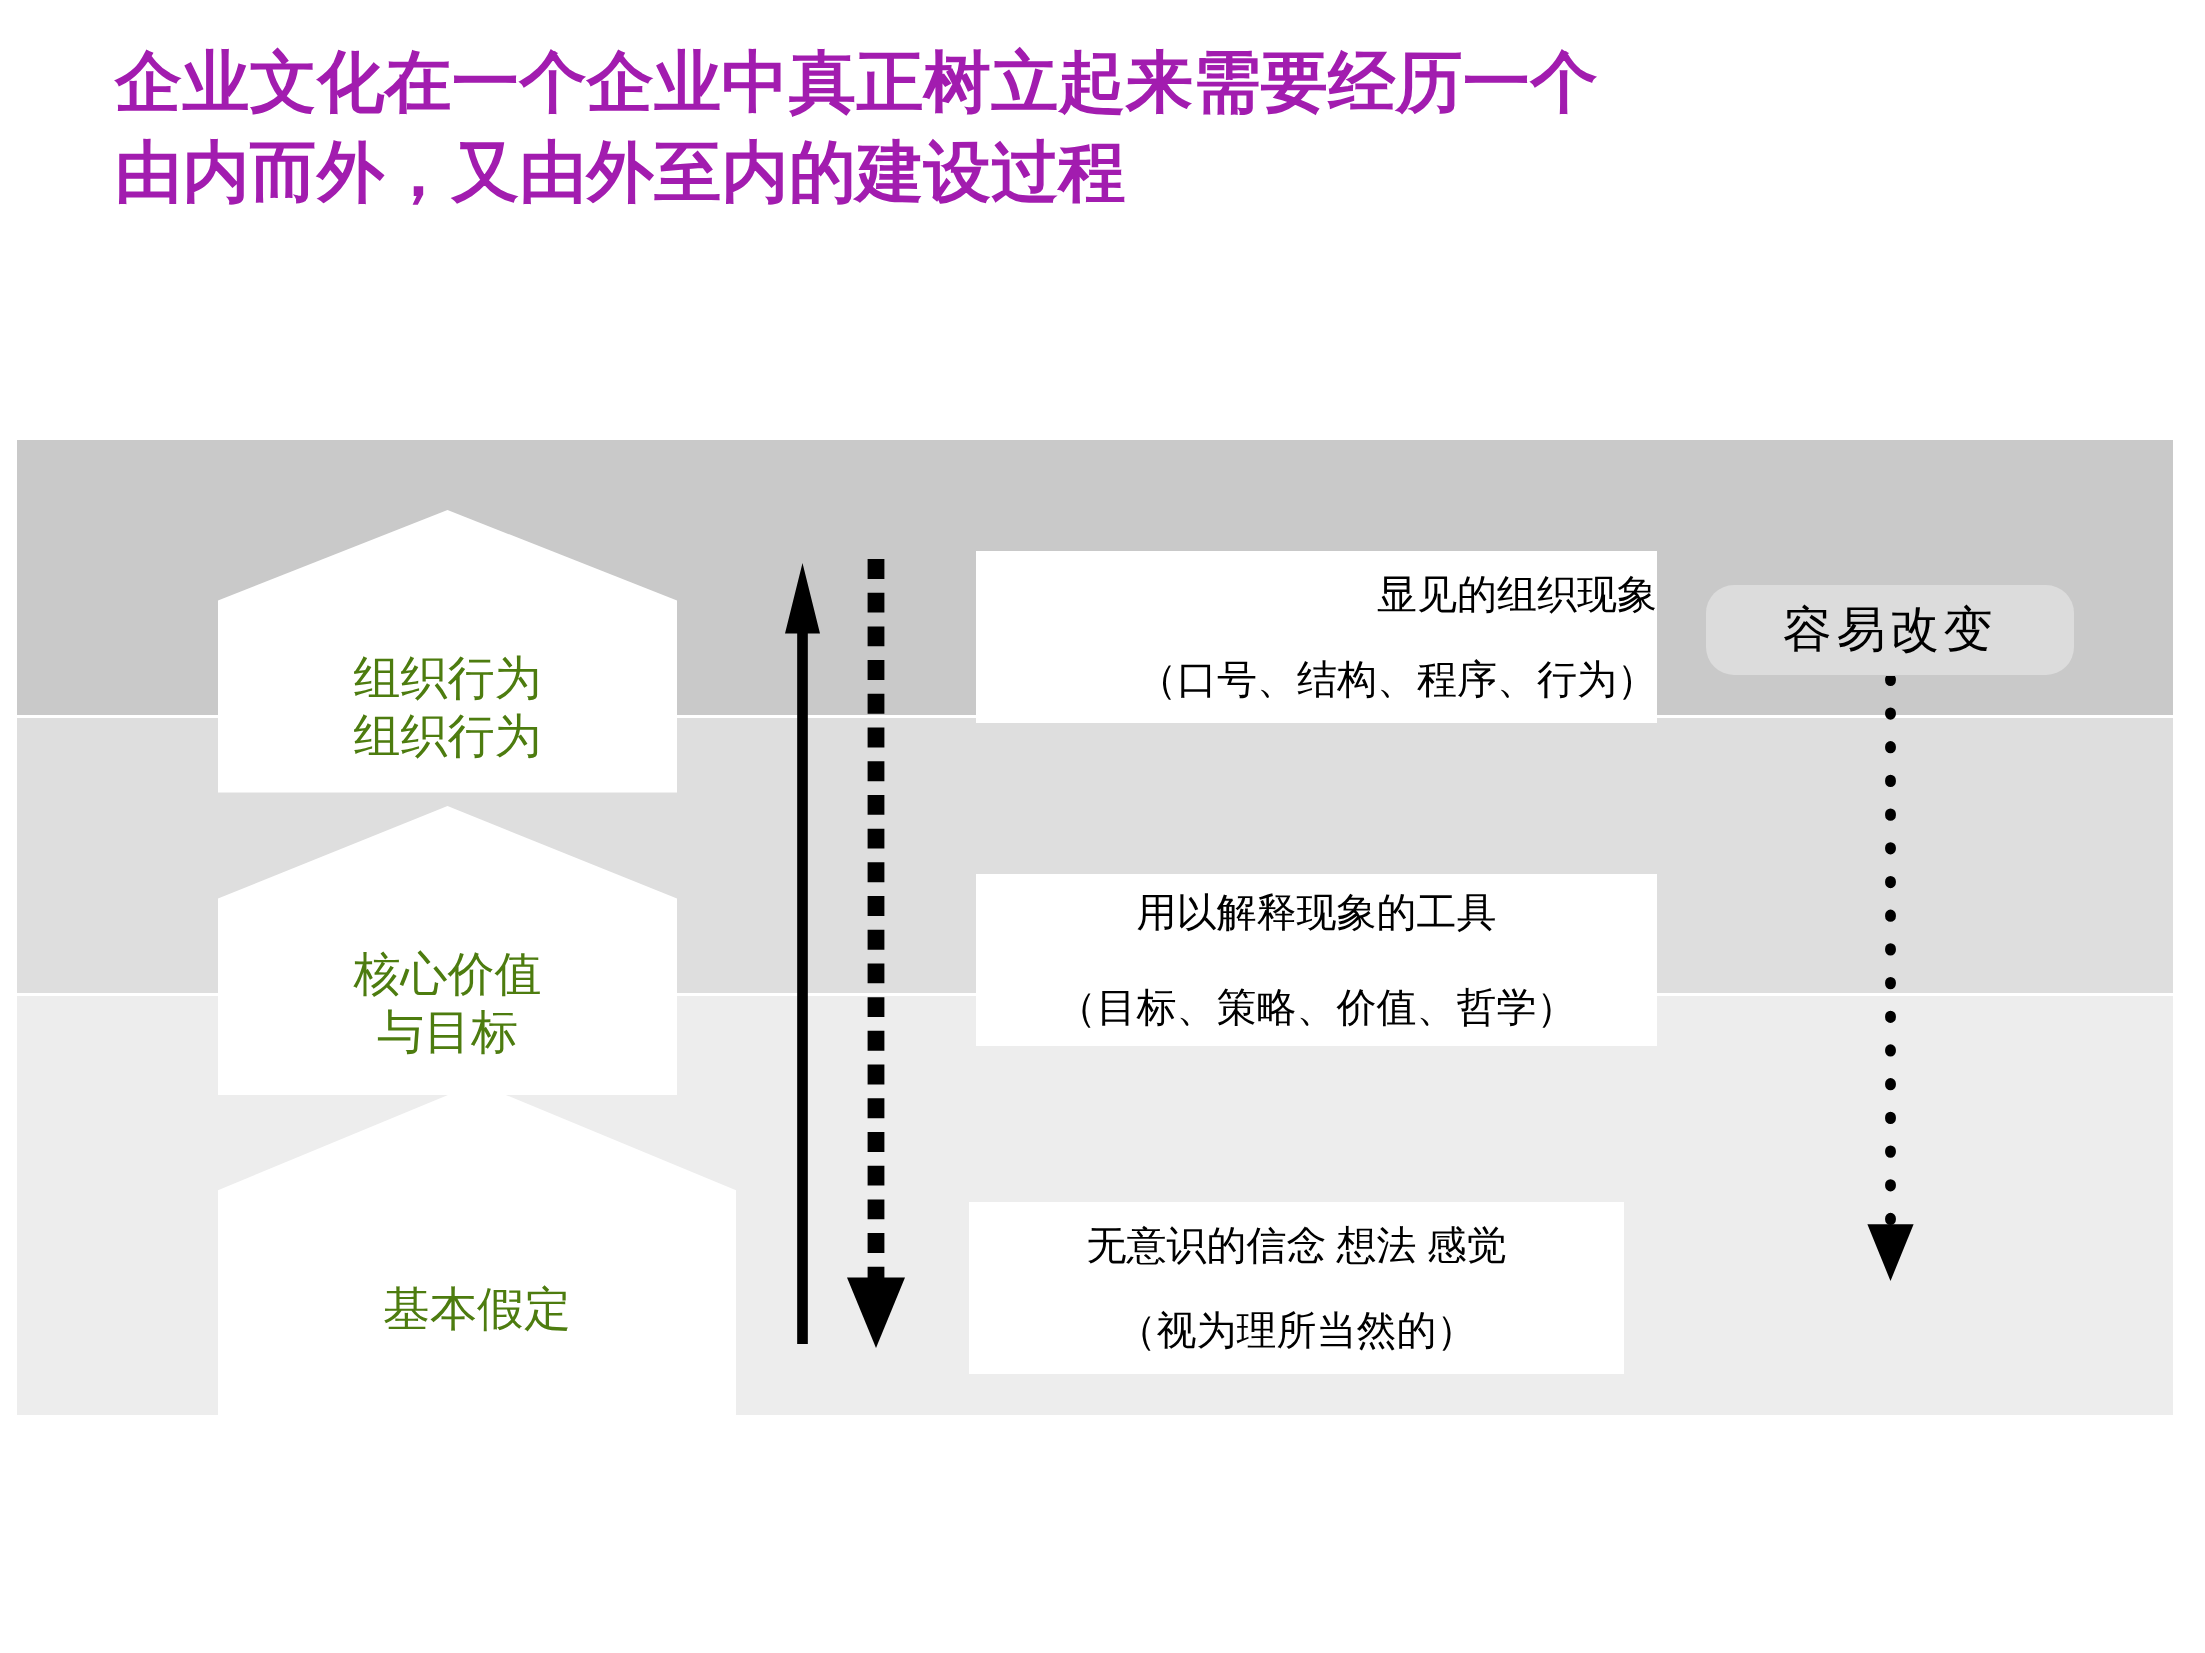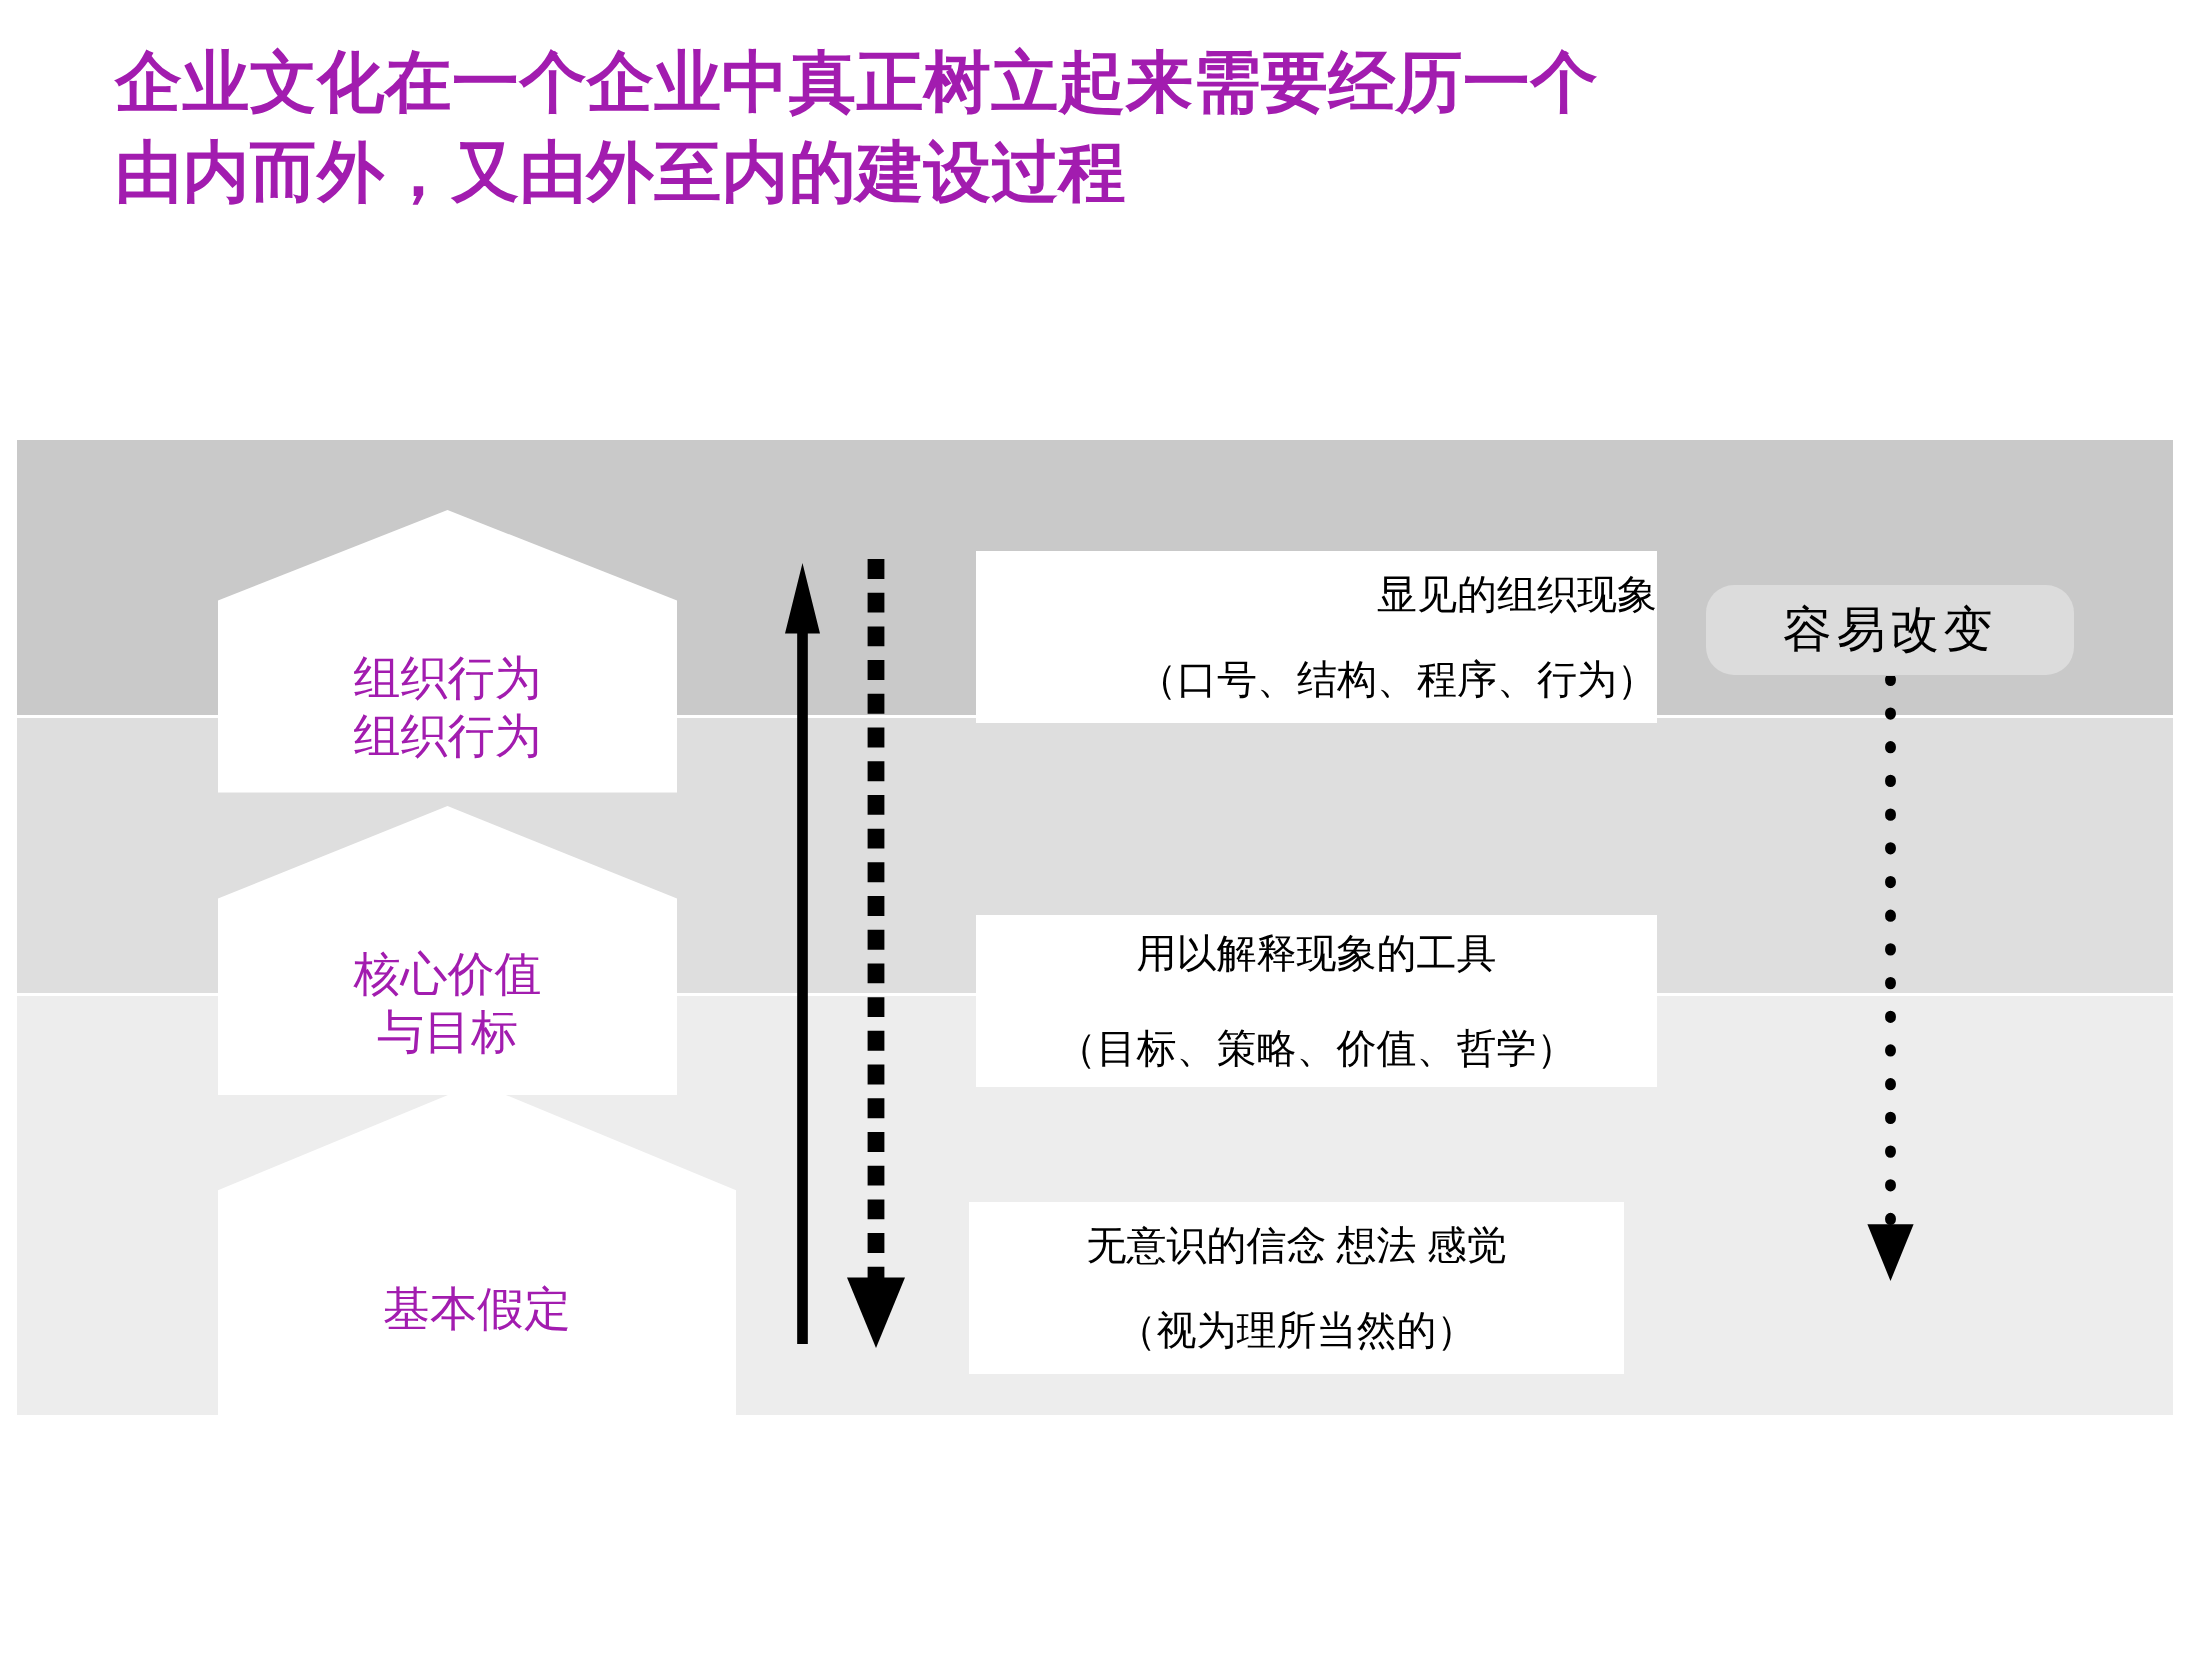--- a/index.html
+++ b/index.html
@@ -53,21 +53,21 @@
   
   .house {
     position: absolute;
     background: #ffffff;
     -webkit-clip-path: polygon(0% 32%, 50% 0%, 100% 32%, 100% 100%, 0% 100%);
     clip-path: polygon(0% 32%, 50% 0%, 100% 32%, 100% 100%, 0% 100%);
     display: flex;
     flex-direction: column;
     align-items: center;
     justify-content: flex-end;
-    color: #a21caf;
+    color: #4d7c0f;
     font-size: 47px;
     line-height: 1.22;
     font-weight: normal;
     text-align: center;
   }
   .house .htxt { display: block; white-space: nowrap; }
 
   #house-1 { left: 201px; top: 70px;  width: 459px; height: 255px; padding-bottom: 27.6px; }
   #house-2 { left: 201px; top: 366px; width: 459px; height: 255px; padding-bottom: 34px; }
   #house-3 { left: 201px; top: 643px; width: 518px; height: 255px; padding-bottom: 80px; }
@@ -103,21 +103,21 @@
   }
   .descbox .dline { display: block; white-space: nowrap; }
   .descbox .dline.d1 { margin-bottom: 37px; }
 
   #desc-1 { left: 959px; top: 551px;  width: 681px; height: 172px; align-items: flex-end; }
   #desc-2 { left: 959px; top: 900px; width: 681px; height: 172px; }
   #desc-3 { left: 952px; top: 1202px; width: 655px; height: 172px; }
 
   
   #desc-1 { top: 111px;  }
-  #desc-2 { top: 475px; gap: 10px;  }
+  #desc-2 { top: 434px; gap: 10px;  }
   #desc-3 { top: 762px;  }
 
   
   .badge {
     position: absolute;
     background: #dcdcdc;
     color: #000000;
     display: flex;
     align-items: center;
     justify-content: center;

